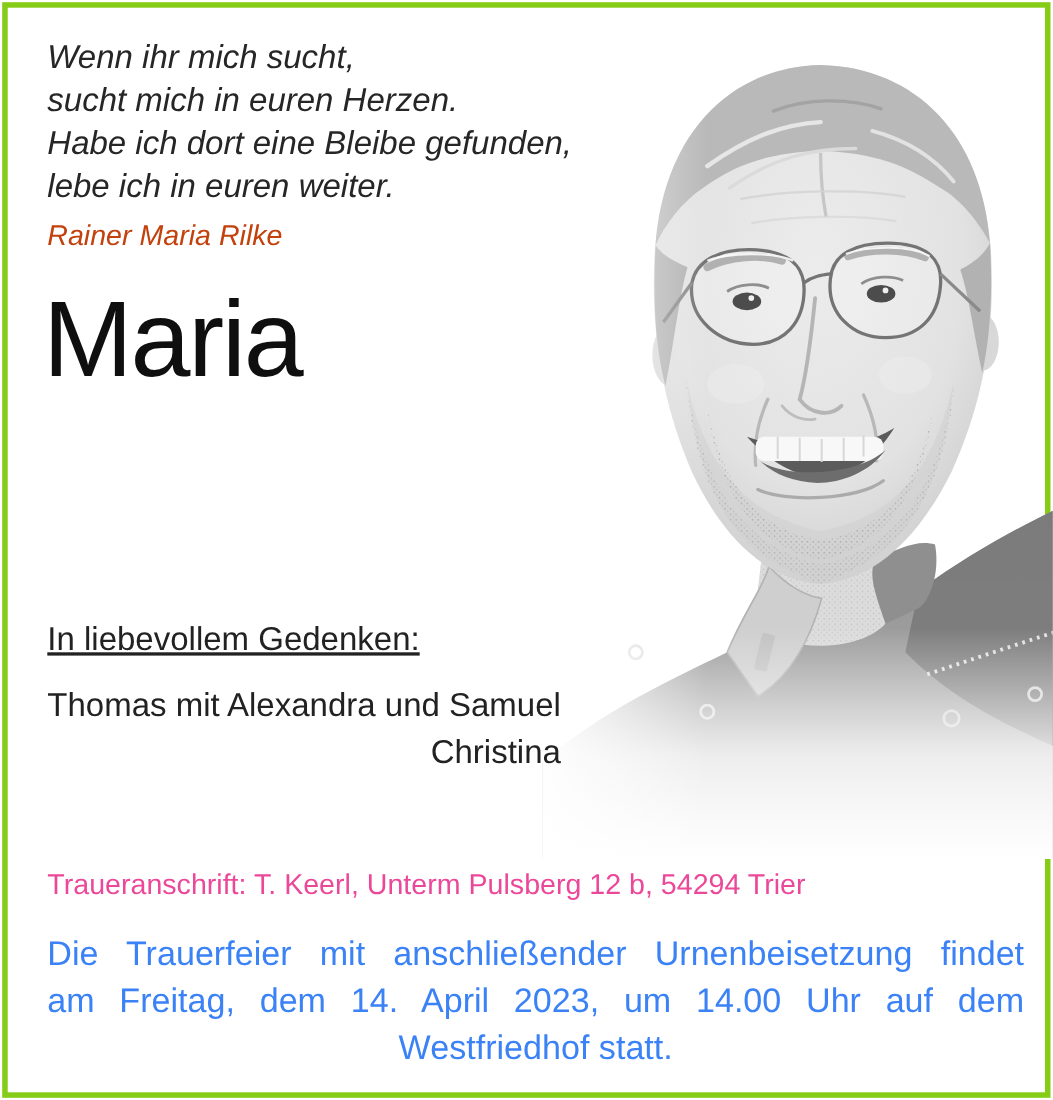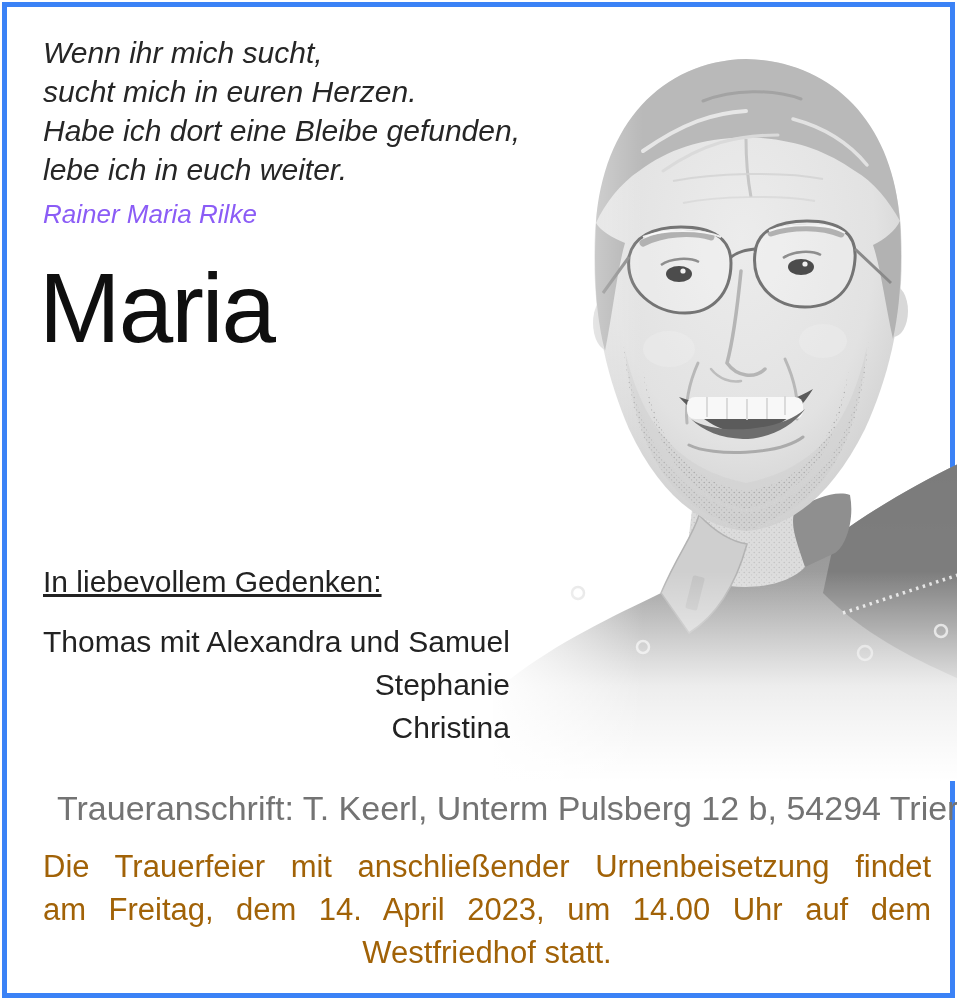--- a/index.html
+++ b/index.html
@@ -4,57 +4,57 @@
 <style>
   html,body{margin:0;padding:0;background:#ffffff;}
   body{
     width:957px;height:1000px;position:relative;overflow:hidden;
     font-family:"Liberation Sans", sans-serif;
     color:#1f1f1f;
     -webkit-font-smoothing:antialiased;
   }
   .notice-frame{
     position:absolute;left:2px;top:2px;right:2px;bottom:2px;
-    border:5px solid #3b82f6;
+    border:5px solid #84cc16;
     background:#ffffff;
   }
   .abs{position:absolute;}
   
   .poem{
     left:36px;top:26px;width:560px;
     font-style:italic;font-size:30px;line-height:39px;color:#262626;
     z-index:3;
   }
   .poem-attribution{
     left:36px;top:192px;
-    font-style:italic;font-size:26px;color:#8b5cf6;
+    font-style:italic;font-size:26px;color:#c2410c;
     z-index:3;
   }
   .deceased-name{
     left:32px;top:248px;width:520px;
     font-size:98px;line-height:106px;letter-spacing:-2px;
     font-weight:400;color:#0f0f0f;z-index:3;
   }
   .dates-line{
     left:36px;top:479px;font-size:31px;color:#222;z-index:3;white-space:nowrap;
   }
   .dates-line .sym-star{font-size:25px;position:relative;top:-4px;margin-right:9px;color:#333;}
   .dates-line .death{margin-left:52px;}
   .dates-line .sym-cross{margin-right:10px;}
   .memorial-intro{
     left:36px;top:558px;font-size:30px;color:#222;z-index:3;text-decoration:underline;
   }
   .mourners{
     left:36px;top:613px;font-size:30px;line-height:43px;color:#222;z-index:3;text-align:right;
   }
   .address-line{
-    left:50px;top:782px;width:900px;font-size:34px;color:#737373;z-index:3;white-space:nowrap;
+    left:36px;top:782px;width:900px;font-size:26px;color:#ec4899;z-index:3;white-space:nowrap;
   }
   .funeral-text{
-    left:36px;top:838px;width:888px;font-size:31px;line-height:43px;color:#a16207;z-index:3;
+    left:36px;top:838px;width:888px;font-size:31px;line-height:43px;color:#3b82f6;z-index:3;
   }
   .funeral-text .jline{text-align:justify;text-align-last:justify;}
   .funeral-text .lline{text-align:center;}
   
   .portrait{
     left:486px;top:24px;width:471px;height:750px;z-index:1;
   }
   .portrait svg{display:block;width:100%;height:100%;}
 </style>
 </head>
@@ -163,33 +163,32 @@
 
       <rect x="0" y="540" width="471" height="210" fill="url(#fadeBottom)"></rect>
       <rect x="0" y="0" width="150" height="750" fill="url(#fadeLeft)"></rect>
     </svg>
   </div>
 
   <div class="abs poem">
     <div>Wenn ihr mich sucht,</div>
     <div>sucht mich in euren Herzen.</div>
     <div>Habe ich dort eine Bleibe gefunden,</div>
-    <div>lebe ich in euch weiter.</div>
+    <div>lebe ich in euren weiter.</div>
   </div>
   <div class="abs poem-attribution">Rainer Maria Rilke</div>
 
   <h1 class="abs deceased-name" style="margin:0;">
     <div>Maria</div>
   </h1>
 
 
   <div class="abs memorial-intro">In liebevollem Gedenken:</div>
   <div class="abs mourners">
     <div>Thomas mit Alexandra und Samuel</div>
-    <div>Stephanie</div>
     <div>Christina</div>
   </div>
 
   <div class="abs address-line">Traueranschrift: T. Keerl, Unterm Pulsberg 12 b, 54294 Trier</div>
 
   <div class="abs funeral-text">
     <div class="jline">Die Trauerfeier mit anschließender Urnenbeisetzung findet</div>
     <div class="jline">am Freitag, dem 14. April 2023, um 14.00 Uhr auf dem</div>
     <div class="lline">Westfriedhof statt.</div>
   </div>

